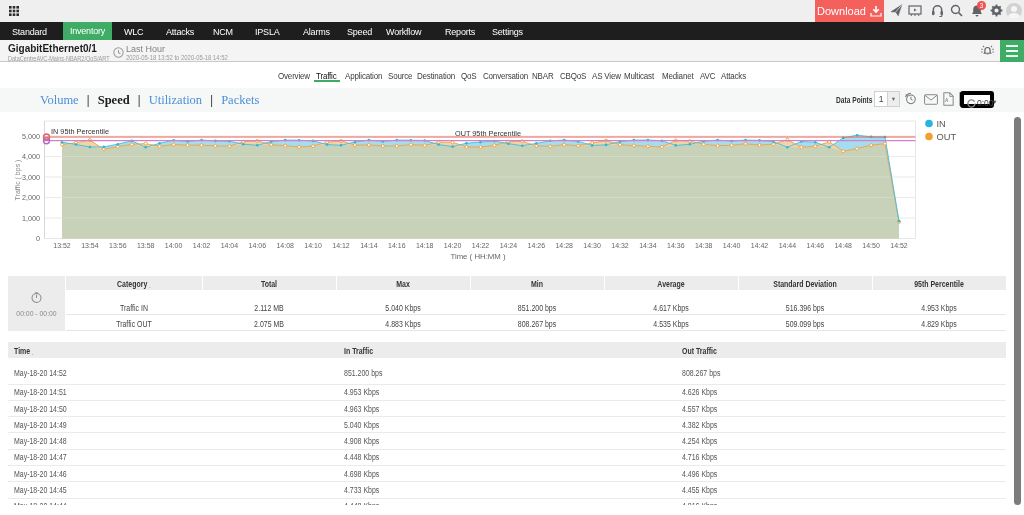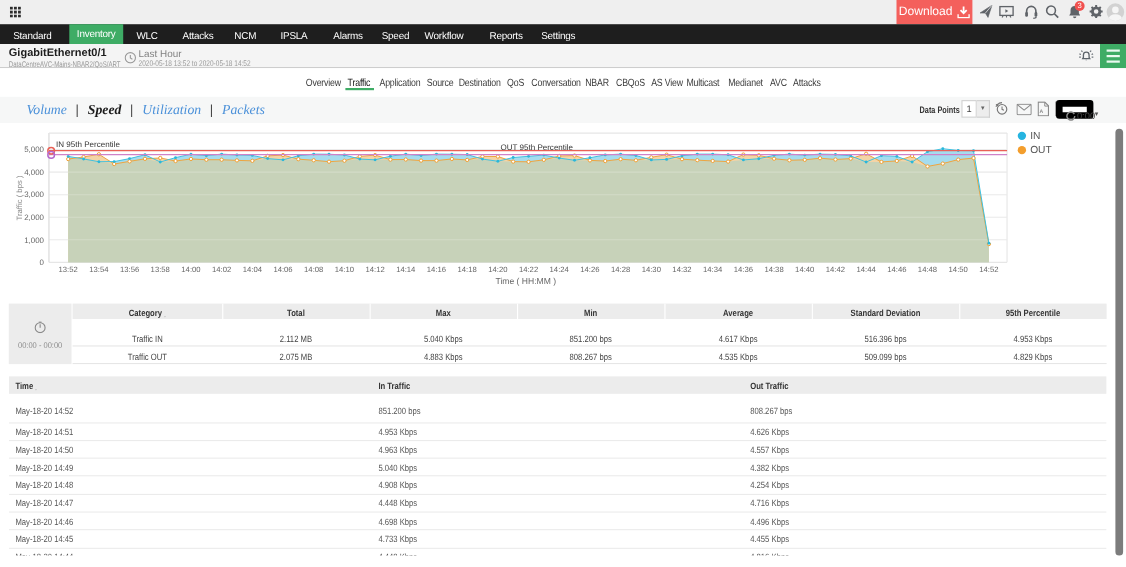--- a/index.html
+++ b/index.html
@@ -26,27 +26,27 @@
 #crumb .t3 { position:absolute; left:126px; top:4px; font-size:9px; color:#828282; }
 #crumb .t4 { position:absolute; left:126px; top:12.5px; font-size:7.5px; color:#9a9a9a; transform:scaleX(0.79); transform-origin:left top; }
 #ham { position:absolute; left:1000px; top:0; width:24px; height:22px; background:#3eac65; }
 #ham i { position:absolute; left:6px; width:12px; height:1.6px; background:#eafaf0; }
 
 #tabs { position:absolute; left:0; top:62px; width:1024px; height:26px; background:#fff; font-size:9.5px; color:#3c3c3c; letter-spacing:-0.2px; }
 #tabs span { position:absolute; top:8px; transform:scaleX(0.84); transform-origin:left top; }
 #tabu { position:absolute; left:314px; top:17.5px; width:26px; height:2px; background:#3eac65; }
 
 #tbar { position:absolute; left:0; top:88px; width:1024px; height:24px; background:#f6f7f7; }
-#vlinks { position:absolute; left:24px; top:4.5px; font-family:"Liberation Serif",serif; font-size:12.5px; color:#4a90d9;font-style:italic; }
+#vlinks { position:absolute; left:40px; top:4.5px; font-family:"Liberation Serif",serif; font-size:12.5px; color:#4a90d9; }
 #vlinks b { color:#1a1a1a; }
 #vlinks .sep { color:#333; padding:0 5px; font-weight:bold; }
 #dp { position:absolute; left:836px; top:7px; font-size:8.5px; font-weight:bold; color:#333; transform:scaleX(0.78); transform-origin:left center; }
 #dp1 { position:absolute; left:874px; top:3px; width:14px; height:16px; background:#fff; border:1px solid #d0d0d0; font-size:8.5px; color:#444; text-align:center; line-height:15px; }
 #dp2 { position:absolute; left:888px; top:3px; width:12px; height:16px; background:#ededed; border:1px solid #d0d0d0; border-left:none; font-size:5.5px; color:#666; text-align:center; line-height:15px; }
-#zbox { position:absolute; left:960px; top:2.5px; width:34px; height:17px; background:#fff; border:6px solid #000000; border-radius:3px; font-size:8.5px; color:#444; }
+#zbox { position:absolute; left:960px; top:2.5px; width:34px; height:17px; background:#fff; border:4px solid #000000; border-radius:3px; font-size:8.5px; color:#444; }
 
 #chart { position:absolute; left:0; top:112px; width:1024px; height:156px; background:#fff; }
 
 #stats { position:absolute; left:8px; top:276px; width:998px; height:55px; font-size:8.3px; color:#444; }
 #stats .clk { position:absolute; left:0; top:0; width:57px; height:55px; background:#ececec; }
 #stats .hdr { position:absolute; left:58px; top:0; width:940px; height:14px; background:#ececec; }
 #stats .hdr span, #stats .r span { position:absolute; text-align:center; transform:scaleX(0.84); }
 #stats .vs { position:absolute; top:0; width:1px; height:14px; background:#fff; }
 #stats .hdr span { top:3px; font-weight:bold; color:#333; font-size:8.3px; }
 #stats .r1 { position:absolute; left:58px; top:14px; width:940px; height:25px; border-bottom:1px solid #e6e6e6; }

